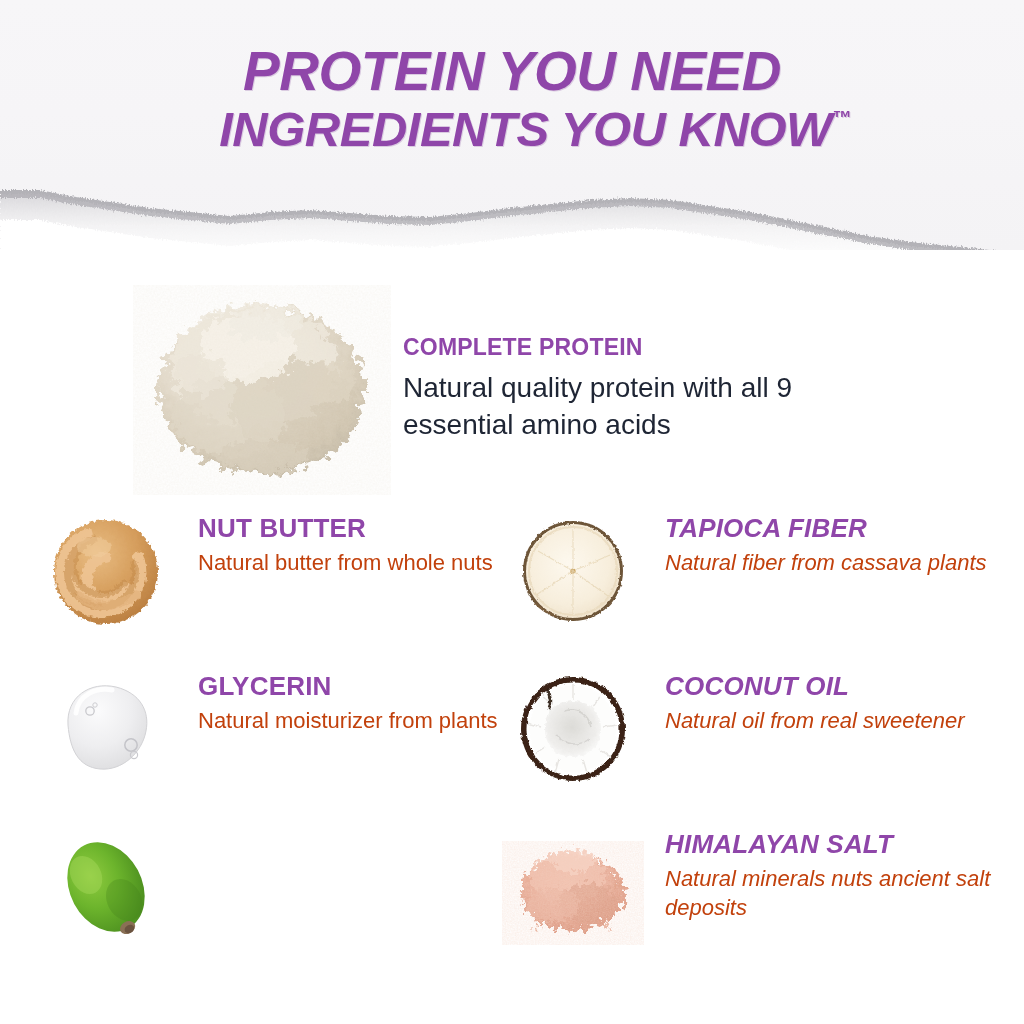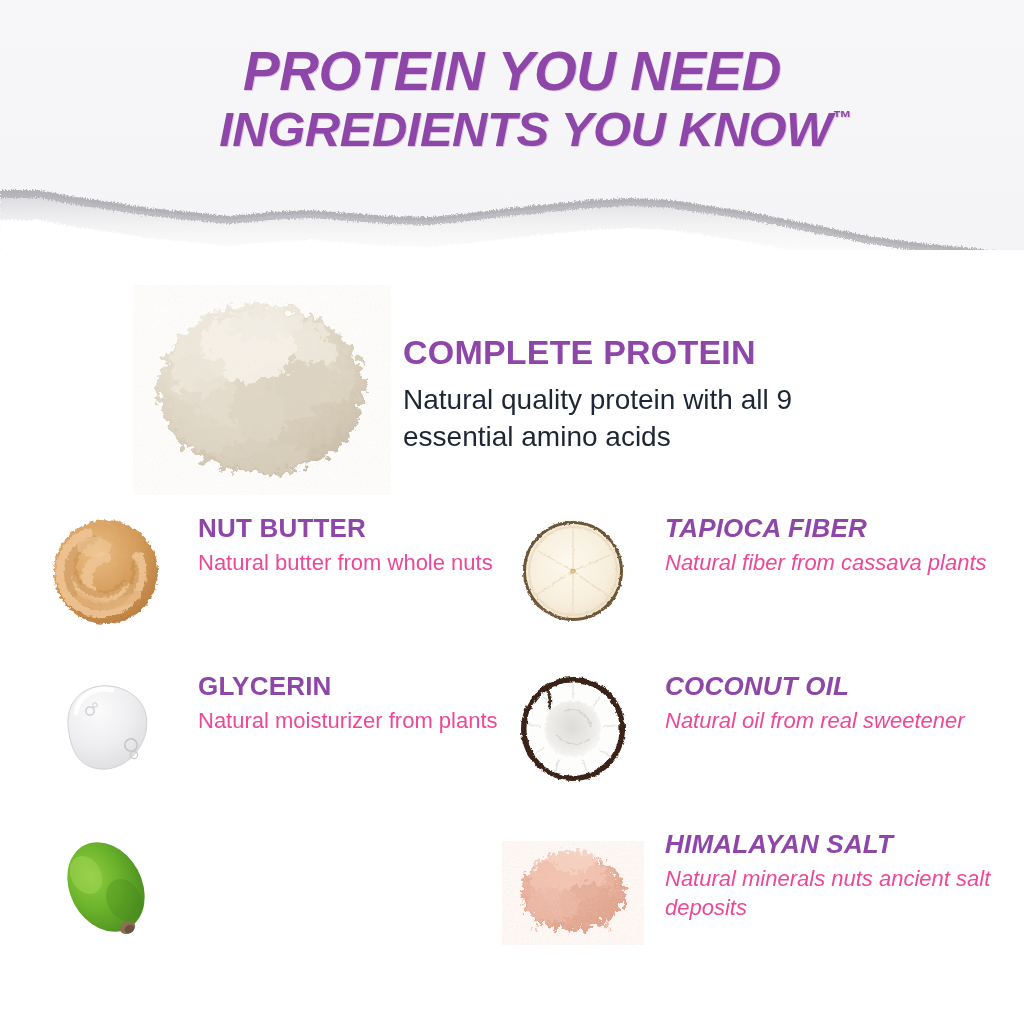--- a/index.html
+++ b/index.html
@@ -41,41 +41,41 @@
     pointer-events:none;
   }
 
   
   .content{position:absolute;left:0;top:250px;width:1024px;height:774px;background:#fff;}
 
   .hero{position:absolute;left:0;top:10px;width:1024px;height:230px;}
   .hero-art{position:absolute;left:143px;top:18px;width:238px;height:210px;}
   .hero-text{position:absolute;left:403px;top:75px;width:470px;}
   .hero-text .h{
-    font-size:34px;font-weight:bold;color:#8f46a9;letter-spacing:0.2px;
+    font-size:23px;font-weight:bold;color:#8f46a9;letter-spacing:0.2px;
     line-height:1.05;margin:0 0 11px 0;
   }
   .hero-text .d{
     font-size:28px;color:#1e2534;line-height:1.32;margin:0;font-weight:400;
   }
 
   .grid{position:absolute;left:0;top:255px;width:846px;}
   .row{position:relative;height:158px;}
   .cell{position:absolute;top:0;width:470px;height:150px;}
   .cell.left{left:46px;}
   .cell.right{left:513px;font-style:italic;}
   .cell .art{position:absolute;left:0;top:6px;width:120px;height:120px;}
   .cell .txt{position:absolute;left:152px;top:10px;width:318px;}
   .cell.right .txt{left:152px;width:330px;}
   .cell .h{
     font-size:26px;font-weight:bold;color:#8f46a9;letter-spacing:0.2px;
     line-height:1.05;margin:0 0 7px 0;white-space:nowrap;
   }
   .cell .d{
-    font-size:22px;color:#ec4899;line-height:1.3;margin:0;font-weight:400;
+    font-size:22px;color:#c2410c;line-height:1.3;margin:0;font-weight:400;
   }
   svg{display:block;overflow:visible;}
 </style>
 </head>
 <body>
 
 <div class="page">
 
   <div class="top-band">
     <div class="headline">

